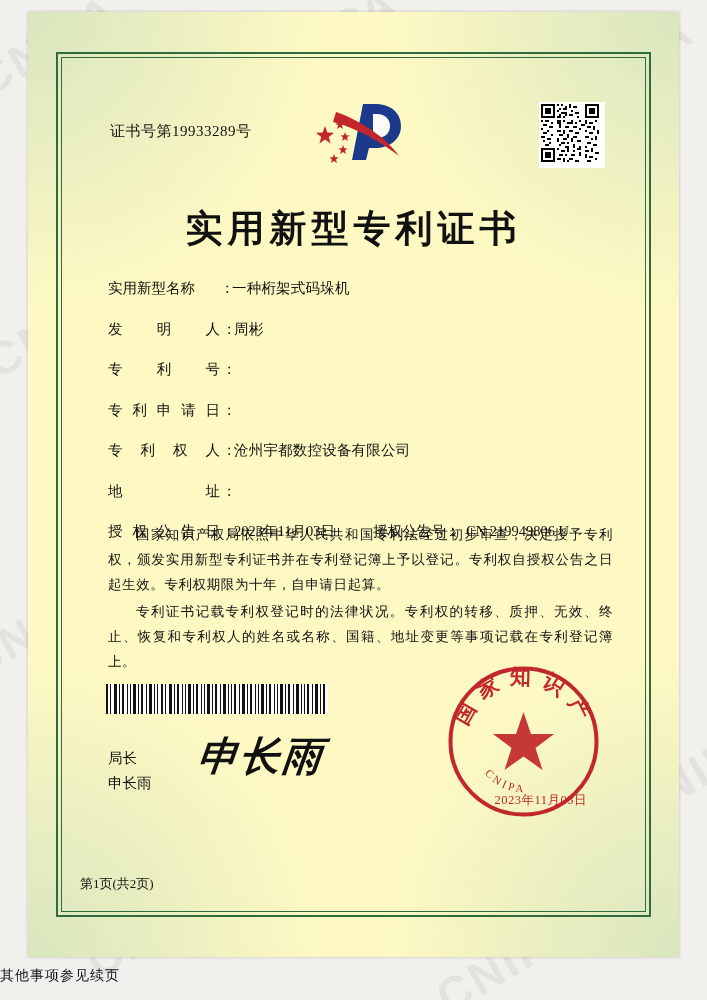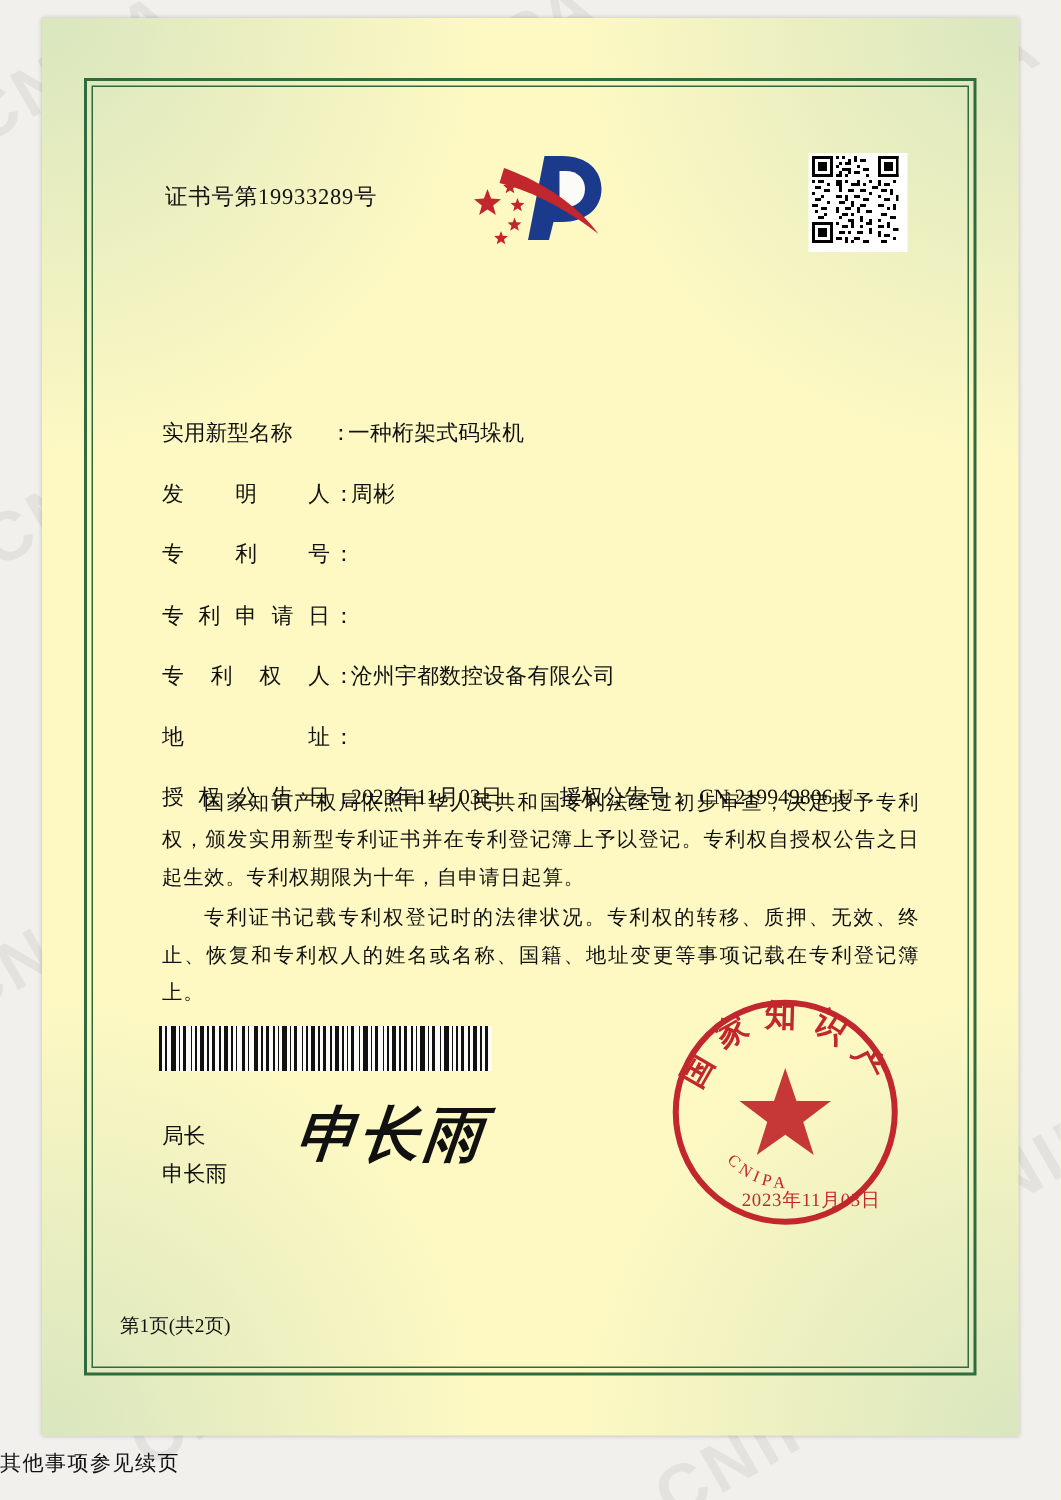--- a/index.html
+++ b/index.html
@@ -395,20 +395,21 @@
             <rect x="25" y="22" width="1" height="2"></rect>
           <rect x="27" y="24" width="2" height="1"></rect>
             <rect x="22" y="25" width="1" height="2"></rect>
           <rect x="24" y="26" width="2" height="1"></rect>
             <rect x="27" y="27" width="1" height="1"></rect>
           <rect x="23" y="28" width="2" height="1"></rect>
         </g>
       </svg>
     </div>
 
+    <div class="title">实用新型专利证书</div>
 
     <div class="fields">
 
       <div class="field">
         <span class="f-label">实用新型名称</span>
         <span class="f-colon">：</span>
         <span class="f-value">一种桁架式码垛机</span>
       </div>
 
       <div class="field">

